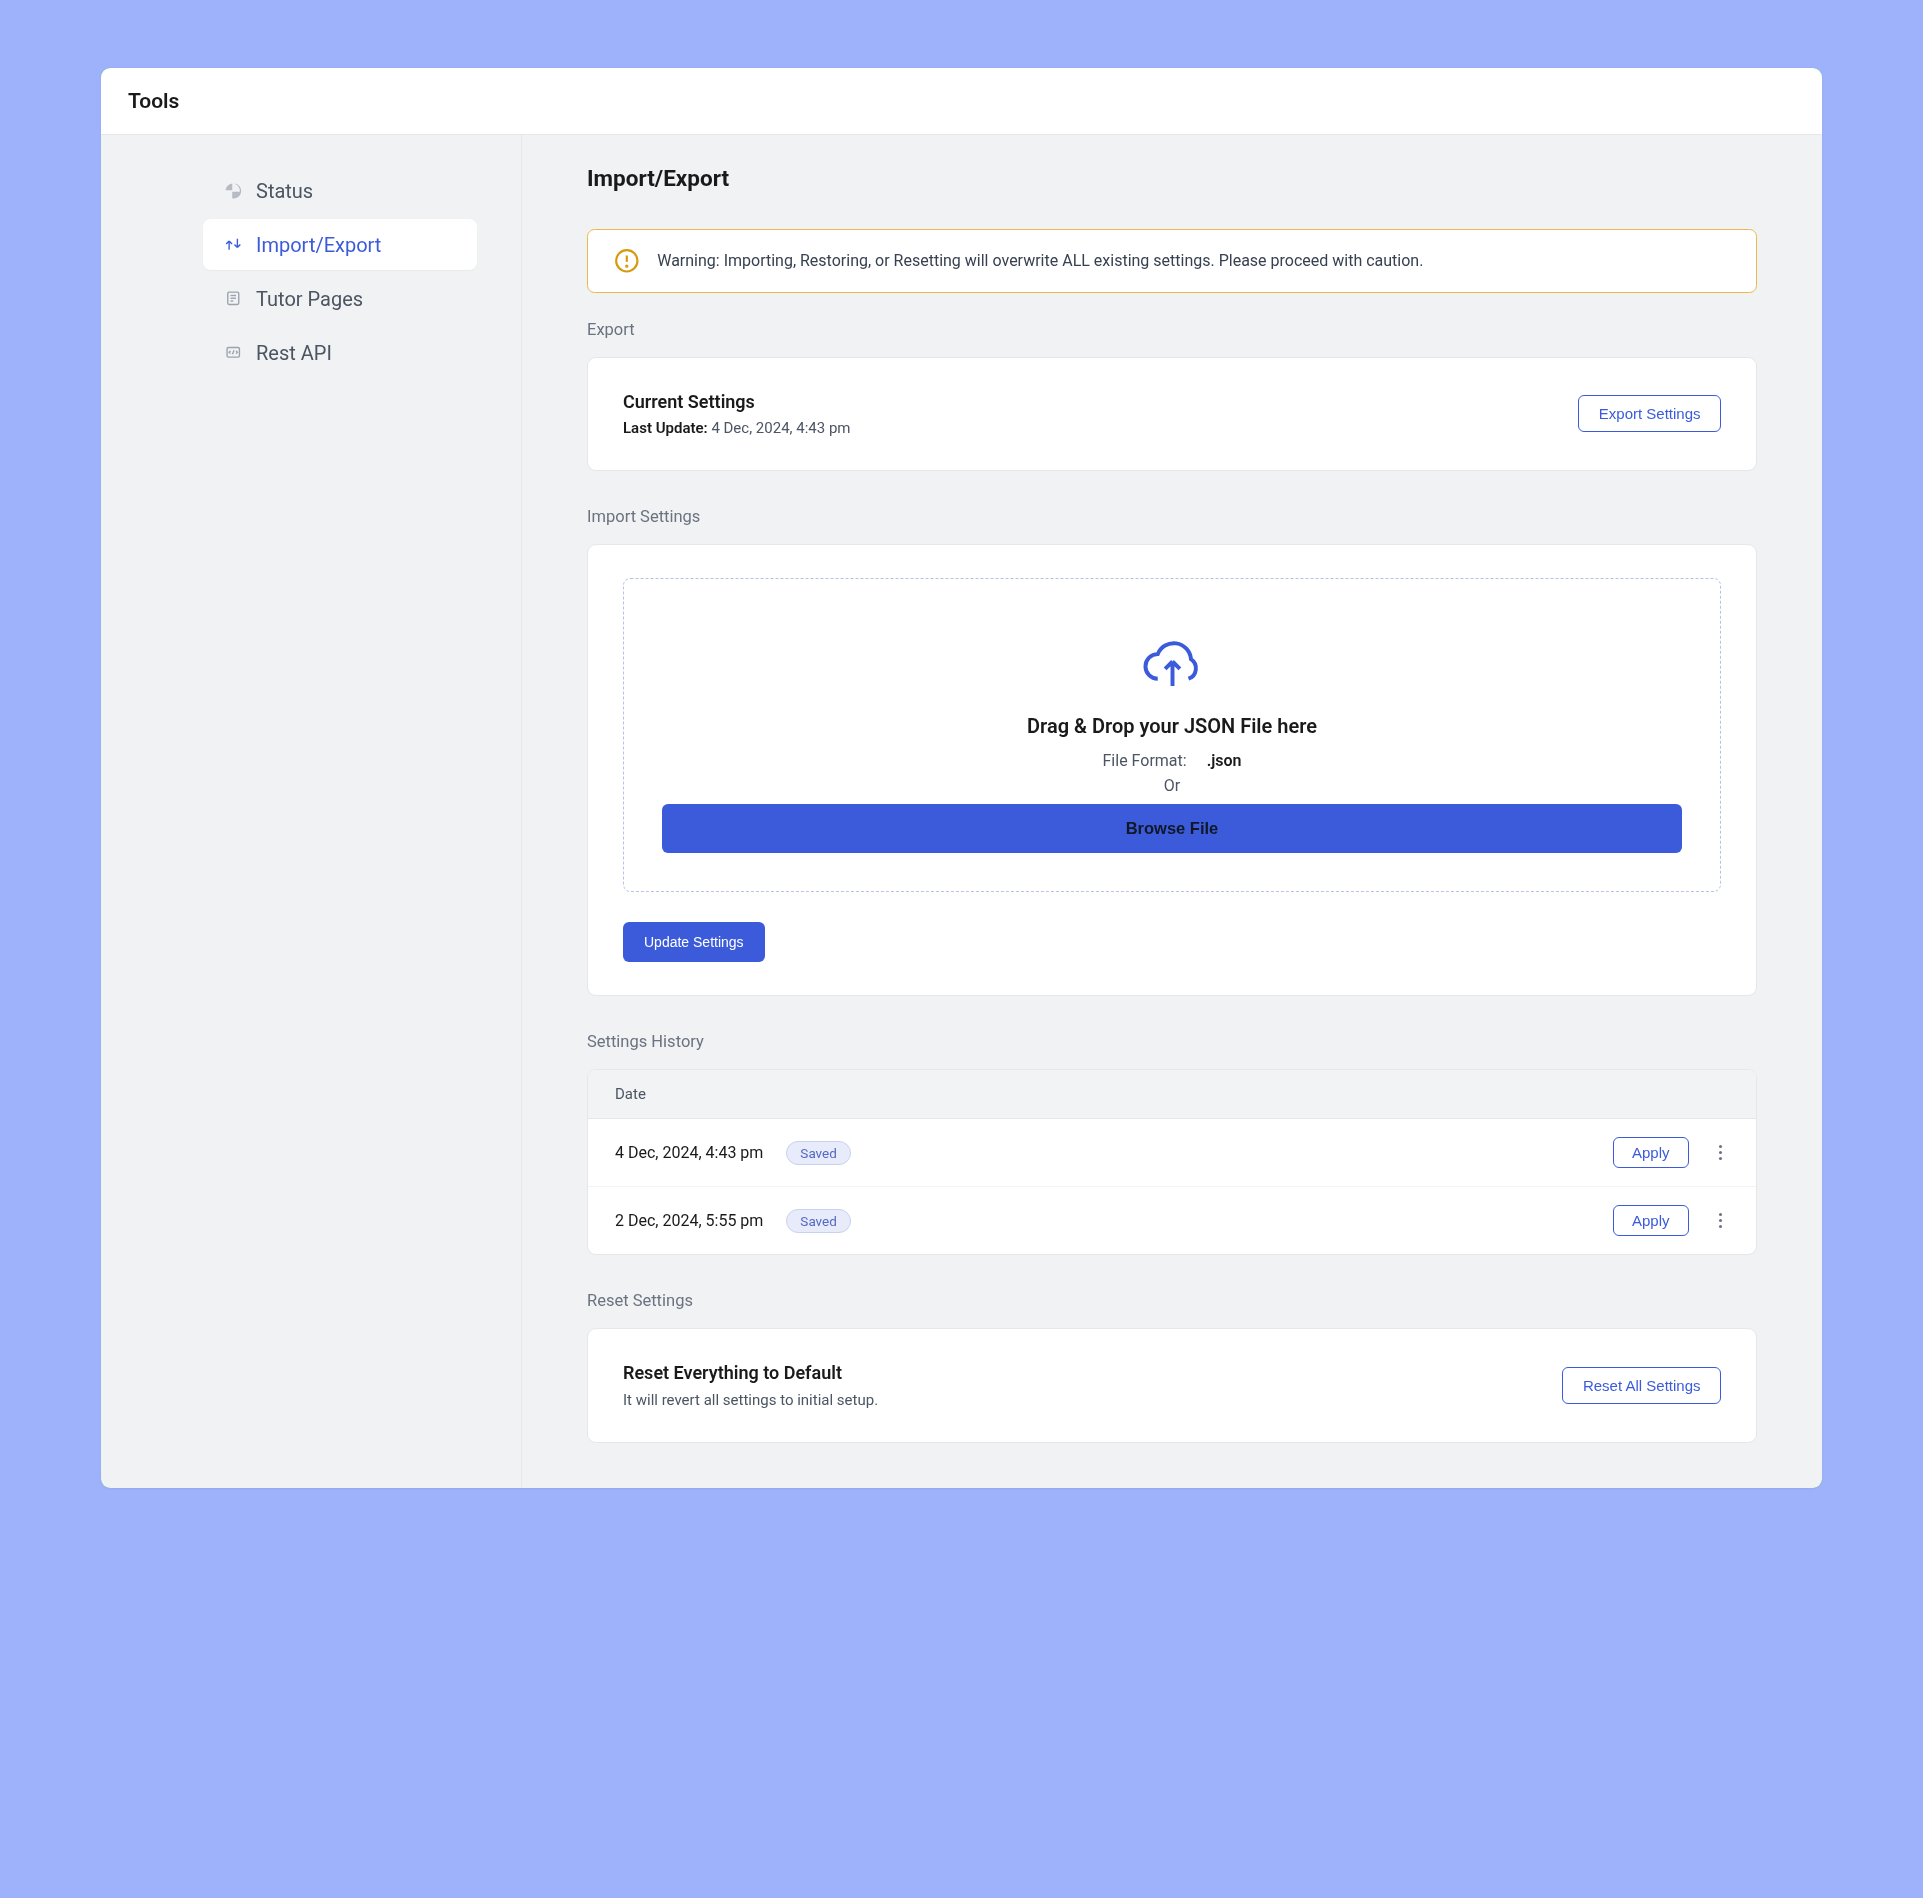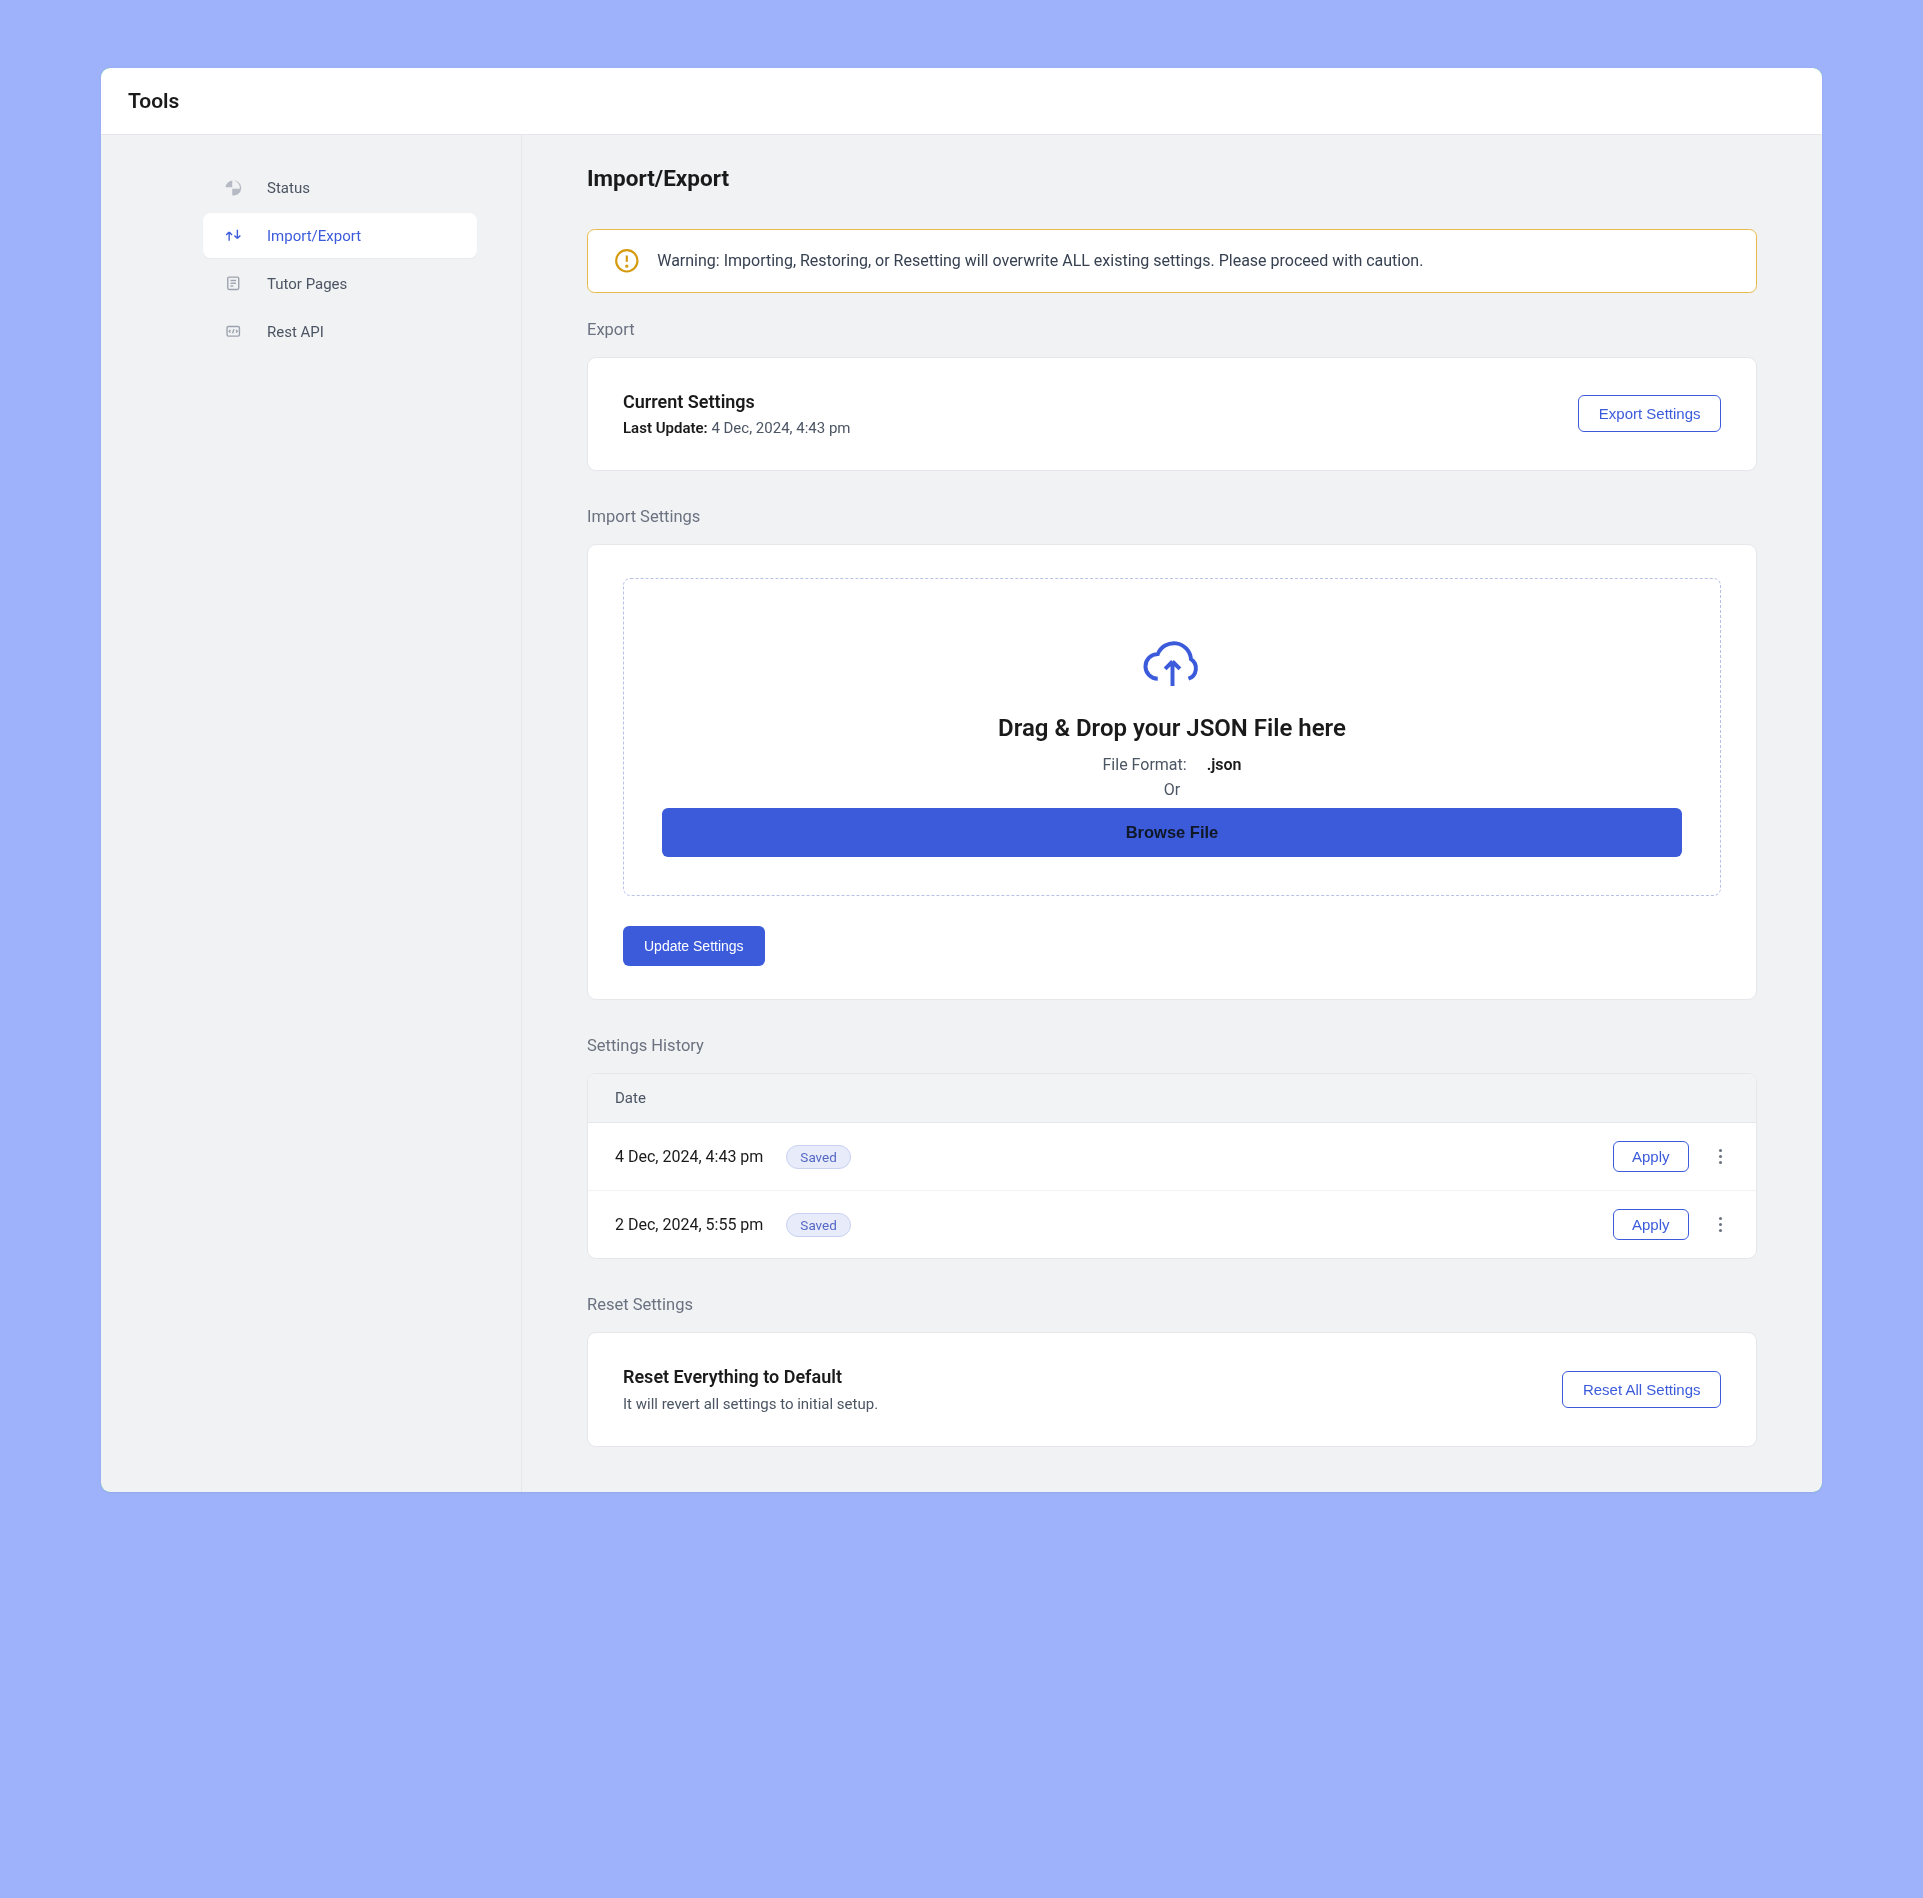--- a/index.html
+++ b/index.html
@@ -32,25 +32,25 @@
   min-height: 75px;
 }
 .sidebar {
   width: 421px;
   border-right: 0.8px solid #e5e7eb;
   padding: 30px 44px 30px 102px;
 }
 .side-item {
   display: flex;
   align-items: center;
-  gap: 25px;
+  gap: 14px;
   padding: 13.5px 21px;
   border-radius: 7.5px;
   color: #4b5563;
-  font-size: 15px;
+  font-size: 20px;
   cursor: pointer;
   margin-bottom: 3px;
 }
 .side-item.active {
   background: #fff;
   color: #3b5bdb;
   box-shadow: 0 0.8px 1.5px rgba(0,0,0,0.04);
 }
 .side-item .side-icon {
   width: 18px;
@@ -132,21 +132,21 @@
   text-align: center;
 }
 .dropzone .cloud-icon {
   width: 59px;
   height: 59px;
   color: #3b5bdb;
   margin-bottom: 22.5px;
   display: inline-block;
 }
 .dropzone .dz-title {
-  font-size: 24px;
+  font-size: 20px;
   font-weight: 600;
   margin-bottom: 13.5px;
 }
 .dropzone .dz-sub {
   font-size: 16px;
   color: #4b5563;
   margin-bottom: 6px;
 }
 .dropzone .dz-sub b { font-weight: 600; color: #1a1a1a; margin-left: 16px; }
 .dropzone .dz-or {

